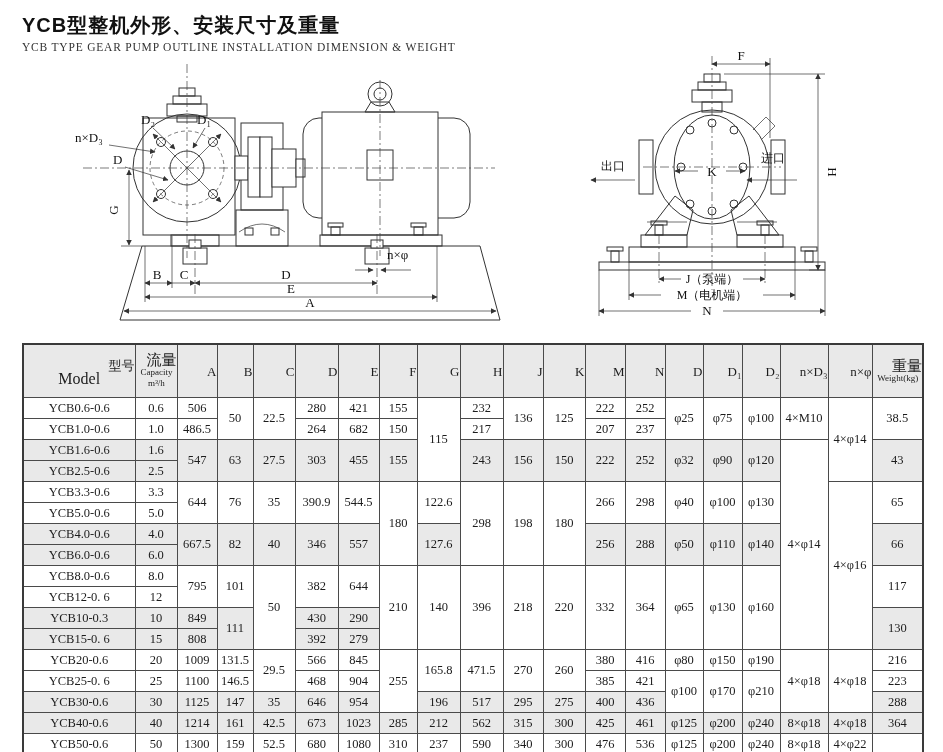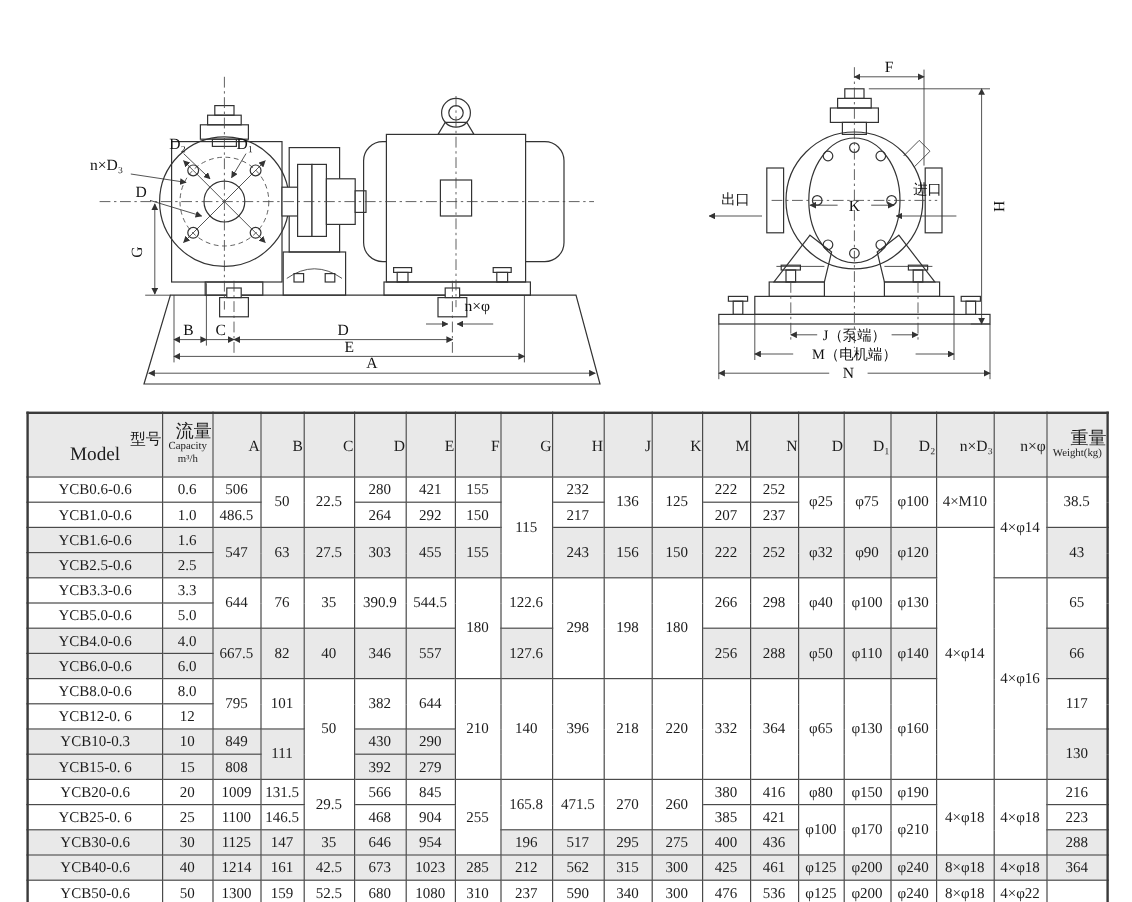--- a/index.html
+++ b/index.html
@@ -35,20 +35,24 @@
   .hl-en{font-size:10px;line-height:12px;transform:scale(.95);}
   th.modelhead .hl-en{font-size:16px;transform:none;}
   th.tight .hl-zh{font-size:15px;line-height:14px;}
   th.tight .hl-en{font-size:9.5px;line-height:11px;}
 </style>
 </head>
 <body>
 
 <div id="page">
 
+  <div id="titleblock">
+    <div id="title-zh">YCB型整机外形、安装尺寸及重量</div>
+    <div id="title-en">YCB TYPE GEAR PUMP OUTLINE INSTALLATION DIMENSION &amp; WEIGHT</div>
+  </div>
 
   <svg id="svg-side" width="500" height="290" viewBox="0 0 500 290">
     <defs>
       <marker id="arr" viewBox="0 0 10 10" refX="9" refY="5" markerWidth="8" markerHeight="8" orient="auto-start-reverse">
           <path d="M0,0 L10,5 L0,10 z" fill="#333"></path>
         </marker>
     </defs>
 
     <g>
       <polygon class="ln" points="117,196 455,196 475,270 95,270"></polygon>
@@ -363,21 +367,21 @@
           <td rowspan="2">φ100</td>
           <td rowspan="2">4×M10</td>
           <td rowspan="4" class="nosh">4×φ14</td>
           <td rowspan="2">38.5</td>
         </tr>
         <tr>
           <td>YCB1.0-0.6</td>
           <td>1.0</td>
           <td>486.5</td>
           <td>264</td>
-          <td>292</td>
+          <td>682</td>
           <td>150</td>
           <td>217</td>
           <td>207</td>
           <td>237</td>
         </tr>
         <tr class="shade">
           <td>YCB1.6-0.6</td>
           <td>1.6</td>
           <td rowspan="2">547</td>
           <td rowspan="2">63</td>

